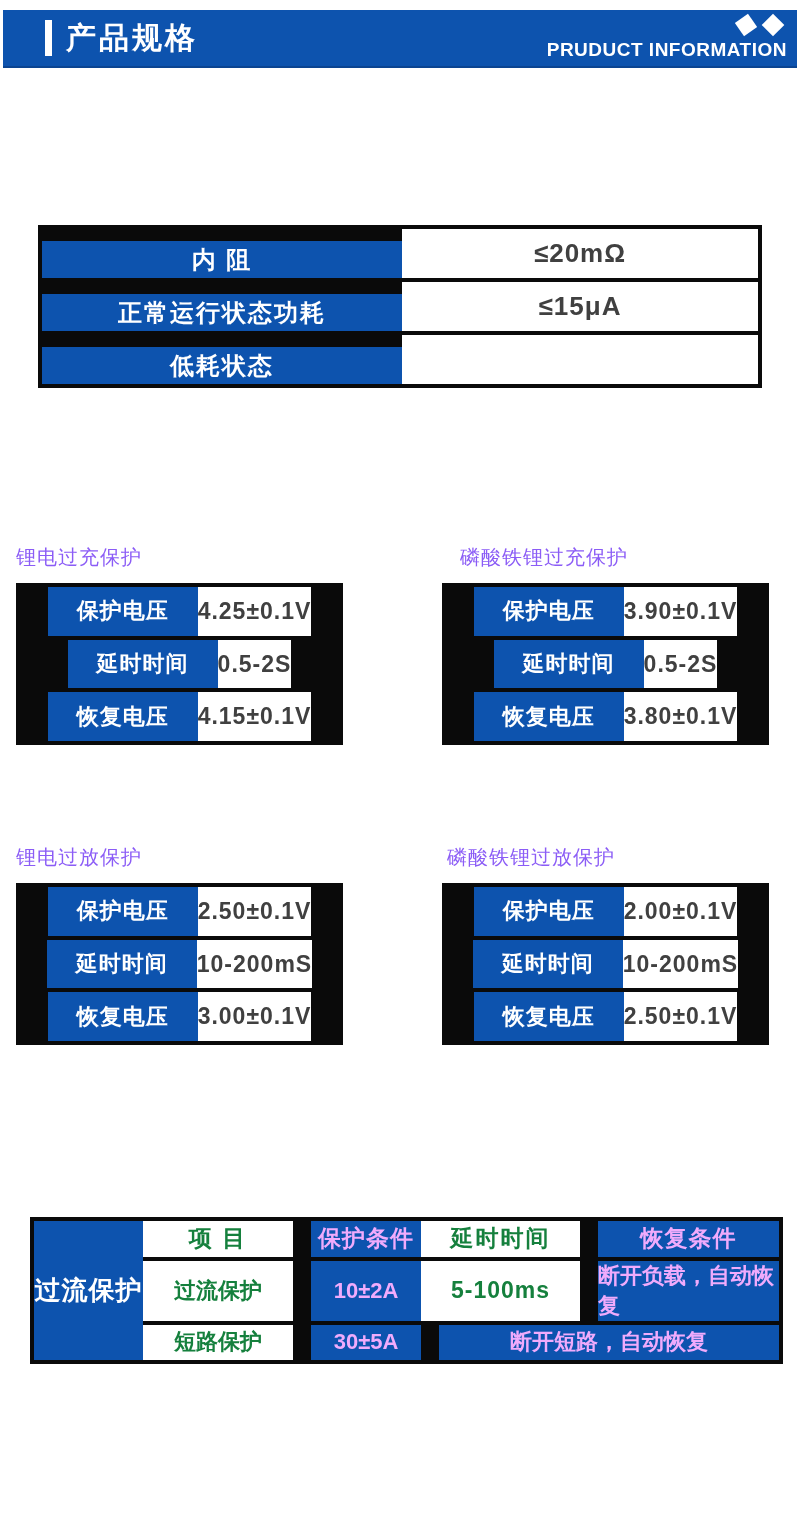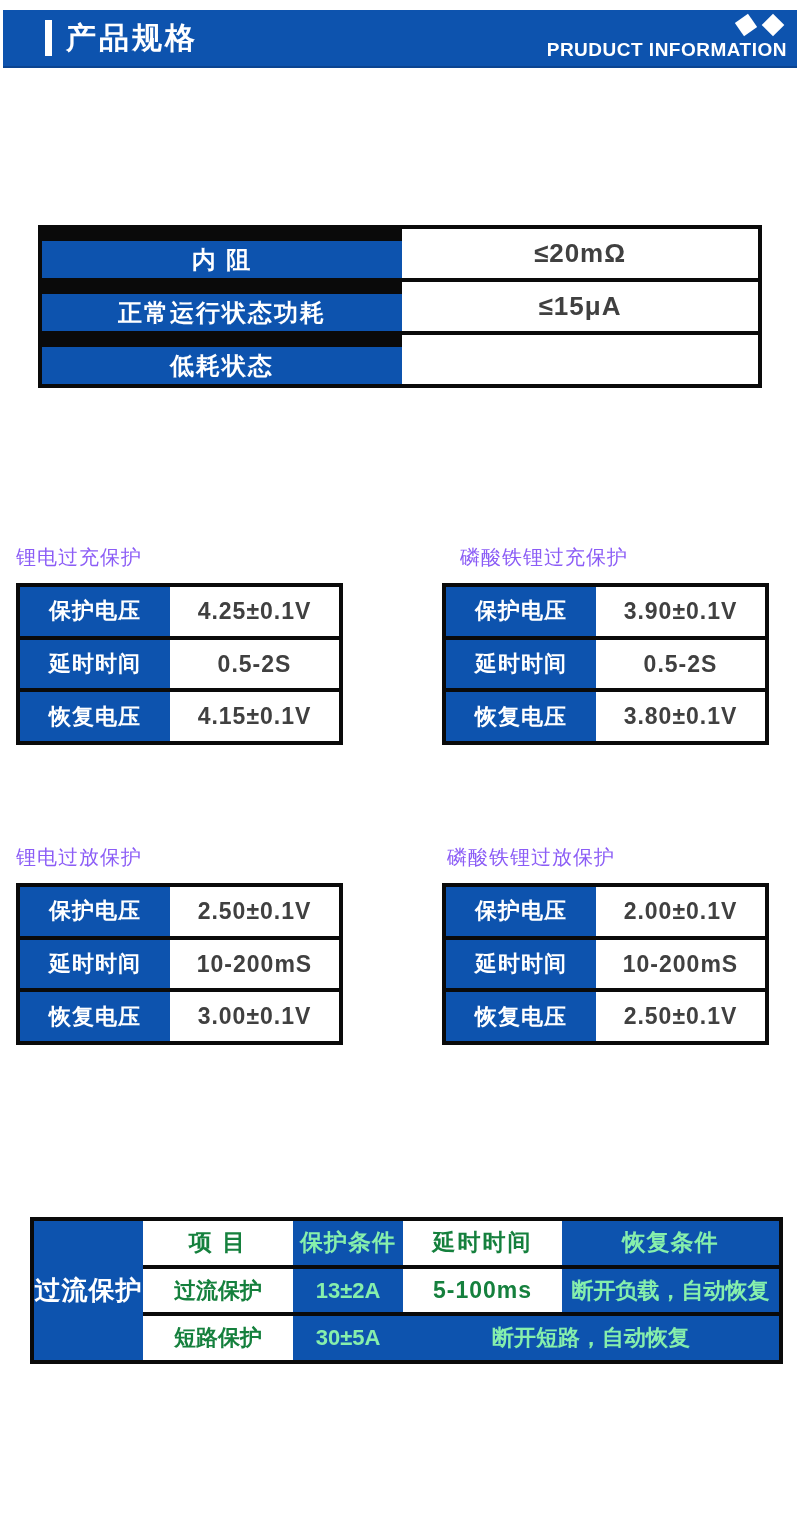--- a/index.html
+++ b/index.html
@@ -53,21 +53,21 @@
   
   .spec-table { left:38px; top:225px; width:724px; height:163px; }
   .spec-table .cell-label { width:360px; font-size:24px; letter-spacing:2px;margin-top:12px; }
   .spec-table .cell-value { flex:1; font-size:26px; }
 
   
   .prot-title {
     position:absolute; font-size:20px; font-weight:normal; color:#8b5cf6;
     letter-spacing:1px;
   }
-  .prot-table { width:327px; height:162px; }
+  .prot-table { width:327px; height:162px;align-items:center; }
   .prot-table .cell-label { width:150px; font-size:22px; letter-spacing:1px; }
   .prot-table .cell-value { flex:1; font-size:23px; }
   .pt-1 { left:16px;  top:583px; }
   .pt-2 { left:442px; top:583px; }
   .pt-3 { left:16px;  top:883px; }
   .pt-4 { left:442px; top:883px; }
   .ttl-1 { left:16px;  top:544px; }
   .ttl-2 { left:447px; top:544px;margin-left:13px; }
   .ttl-3 { left:16px;  top:844px; }
   .ttl-4 { left:447px; top:844px; }
@@ -83,21 +83,21 @@
     display:flex; align-items:center; justify-content:center;
     letter-spacing:1px;
   }
   .oc-right { flex:1; display:flex; flex-direction:column; gap:4px; }
   .oc-row { display:flex; flex:1; }
   .oc-cell {
     display:flex; align-items:center; justify-content:center;
     font-weight:bold;
   }
   .oc-white { background:#ffffff; color:#15803d; }
-  .oc-blue  { background:#0d53ae; color:#86efac; }
+  .oc-blue  { background:#0d53ae; color:#f0abfc;margin-left:18px; }
   .c-item    { width:150px; font-size:22px; }
   .c-protect { width:110px; font-size:22px; }
   .c-delay   { width:159px; font-size:23px; letter-spacing:1px; }
   .c-recover { flex:1; font-size:22px; }
   .oc-head .c-item, .oc-head .c-delay { font-size:23px; letter-spacing:2px; }
   .oc-head .c-protect, .oc-head .c-recover { font-size:23px; letter-spacing:1px; }
 </style>
 </head>
 <body>
 
@@ -199,21 +199,21 @@
     <div class="oc-group">过流保护</div>
     <div class="oc-right">
       <div class="oc-row oc-head">
         <div class="oc-cell oc-white c-item">项  目</div>
         <div class="oc-cell oc-blue c-protect">保护条件</div>
         <div class="oc-cell oc-white c-delay">延时时间</div>
         <div class="oc-cell oc-blue c-recover">恢复条件</div>
       </div>
       <div class="oc-row">
         <div class="oc-cell oc-white c-item">过流保护</div>
-        <div class="oc-cell oc-blue c-protect">13±2A</div>
+        <div class="oc-cell oc-blue c-protect">10±2A</div>
         <div class="oc-cell oc-white c-delay">5-100ms</div>
         <div class="oc-cell oc-blue c-recover">断开负载，自动恢复</div>
       </div>
       <div class="oc-row">
         <div class="oc-cell oc-white c-item">短路保护</div>
         <div class="oc-cell oc-blue c-protect">30±5A</div>
         <div class="oc-cell oc-blue c-recover">断开短路，自动恢复</div>
       </div>
     </div>
   </div>

